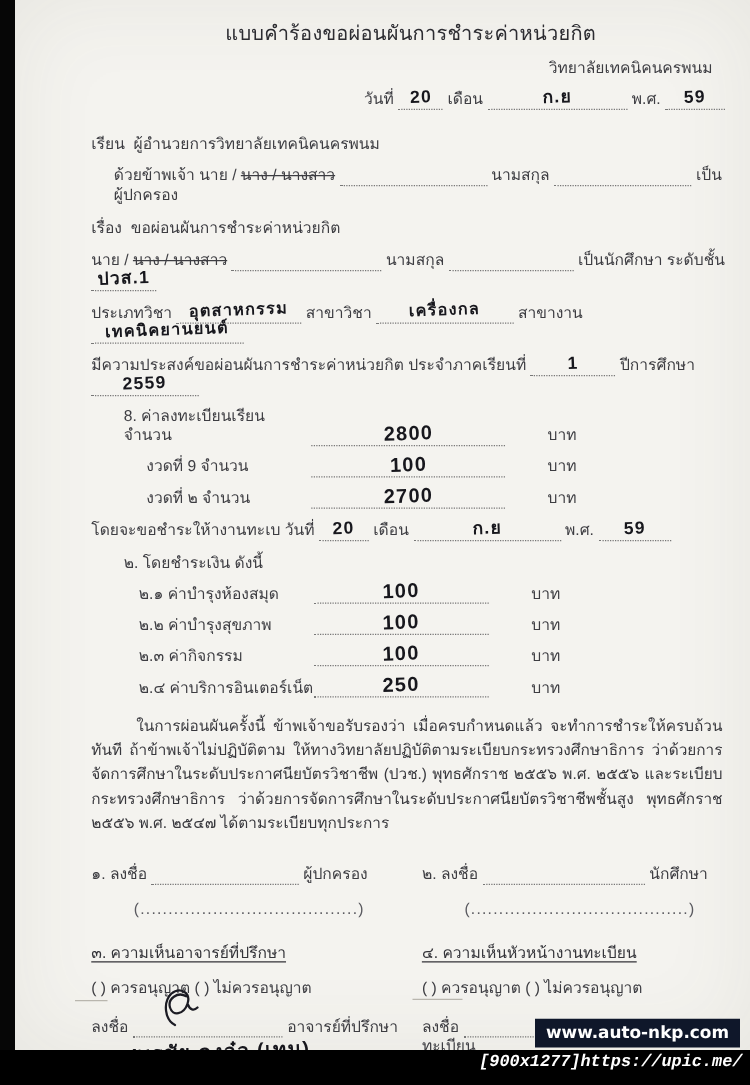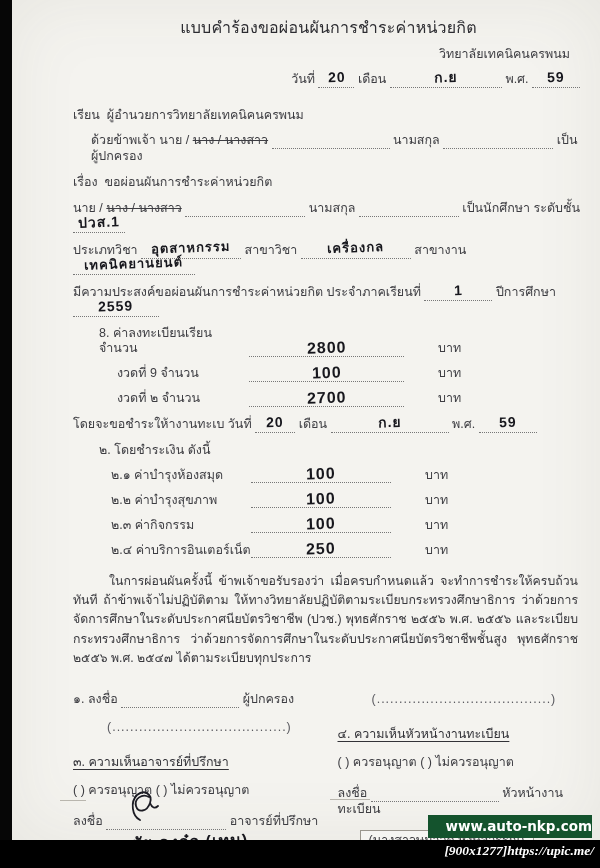--- a/index.html
+++ b/index.html
@@ -33,23 +33,23 @@
           font-size:12.3px;line-height:1.55;color:#38383d;}
   .siggrid{display:grid;grid-template-columns:1fr 1fr;column-gap:18px;margin-top:12px;}
   .sg-row{margin-top:12px;position:relative;}
   .head{font-weight:normal;text-decoration:underline;text-underline-offset:3px;color:#333338;}
   .parenline{padding-left:34px;color:#5a5a60;letter-spacing:1px;}
   .stamp{display:inline-block;border:1px solid #9a968e;padding:2px 8px;margin-left:22px;
          background:rgba(255,255,255,.4);}
   .scribble{position:absolute;left:52px;top:-26px;}
   .footer{position:absolute;left:0;right:0;bottom:0;height:28px;background:#000;}
   .caption{position:absolute;right:6px;top:3px;color:#fff;font-size:13.5px;
-           font-weight:bold;font-style:italic;font-family:Liberation Serif, serif;}
-  .banner{position:absolute;right:8px;bottom:30px;width:164px;height:23px;background:#14532d;
-          color:#fff;font-weight:bold;font-size:13.5px;text-align:right;line-height:23px;
+           font-weight:bold;font-style:italic;font-family:Liberation Mono, monospace;}
+  .banner{position:absolute;right:8px;bottom:30px;width:164px;height:23px;background:#0f172a;
+          color:#fff;font-weight:bold;font-size:13.5px;text-align:center;line-height:23px;
           font-family:"DejaVu Sans",sans-serif;}
   .faint{position:absolute;background:#b9b6ae;height:1px;}
 </style>
 </head>
 <body>
 
 <div class="stage">
   <div class="edge-left"></div>
   <div class="edge-top"></div>
   <div class="paper"></div>
@@ -186,20 +186,26 @@
         </div>
         <div class="sg-row" style="margin-top:6px;padding-left:14px">
           <span class="hw hw-lg">ทศพรชัย  คงอ๋อ  (เทน)</span>
         </div>
 
         <div class="sg-row head" style="margin-top:18px">๕. ฝ่ายบริหารทรัพยากร</div>
 
       </div>
 
       <div>
+        <div class="sg-row">
+          <span>๒.</span>
+          <span>ลงชื่อ</span>
+          <span class="bl" style="width:130px"></span>
+          <span>นักศึกษา</span>
+        </div>
         <div class="sg-row parenline">(.......................................)</div>
 
         <div class="sg-row head" style="margin-top:20px">๔. ความเห็นหัวหน้างานทะเบียน</div>
         <div class="sg-row">(   ) ควรอนุญาต  (   ) ไม่ควรอนุญาต</div>
         <div class="sg-row" style="margin-top:16px">
           <span>ลงชื่อ</span>
           <span class="bl" style="width:128px"></span>
           <span>หัวหน้างานทะเบียน</span>
         </div>
         <div class="sg-row">

